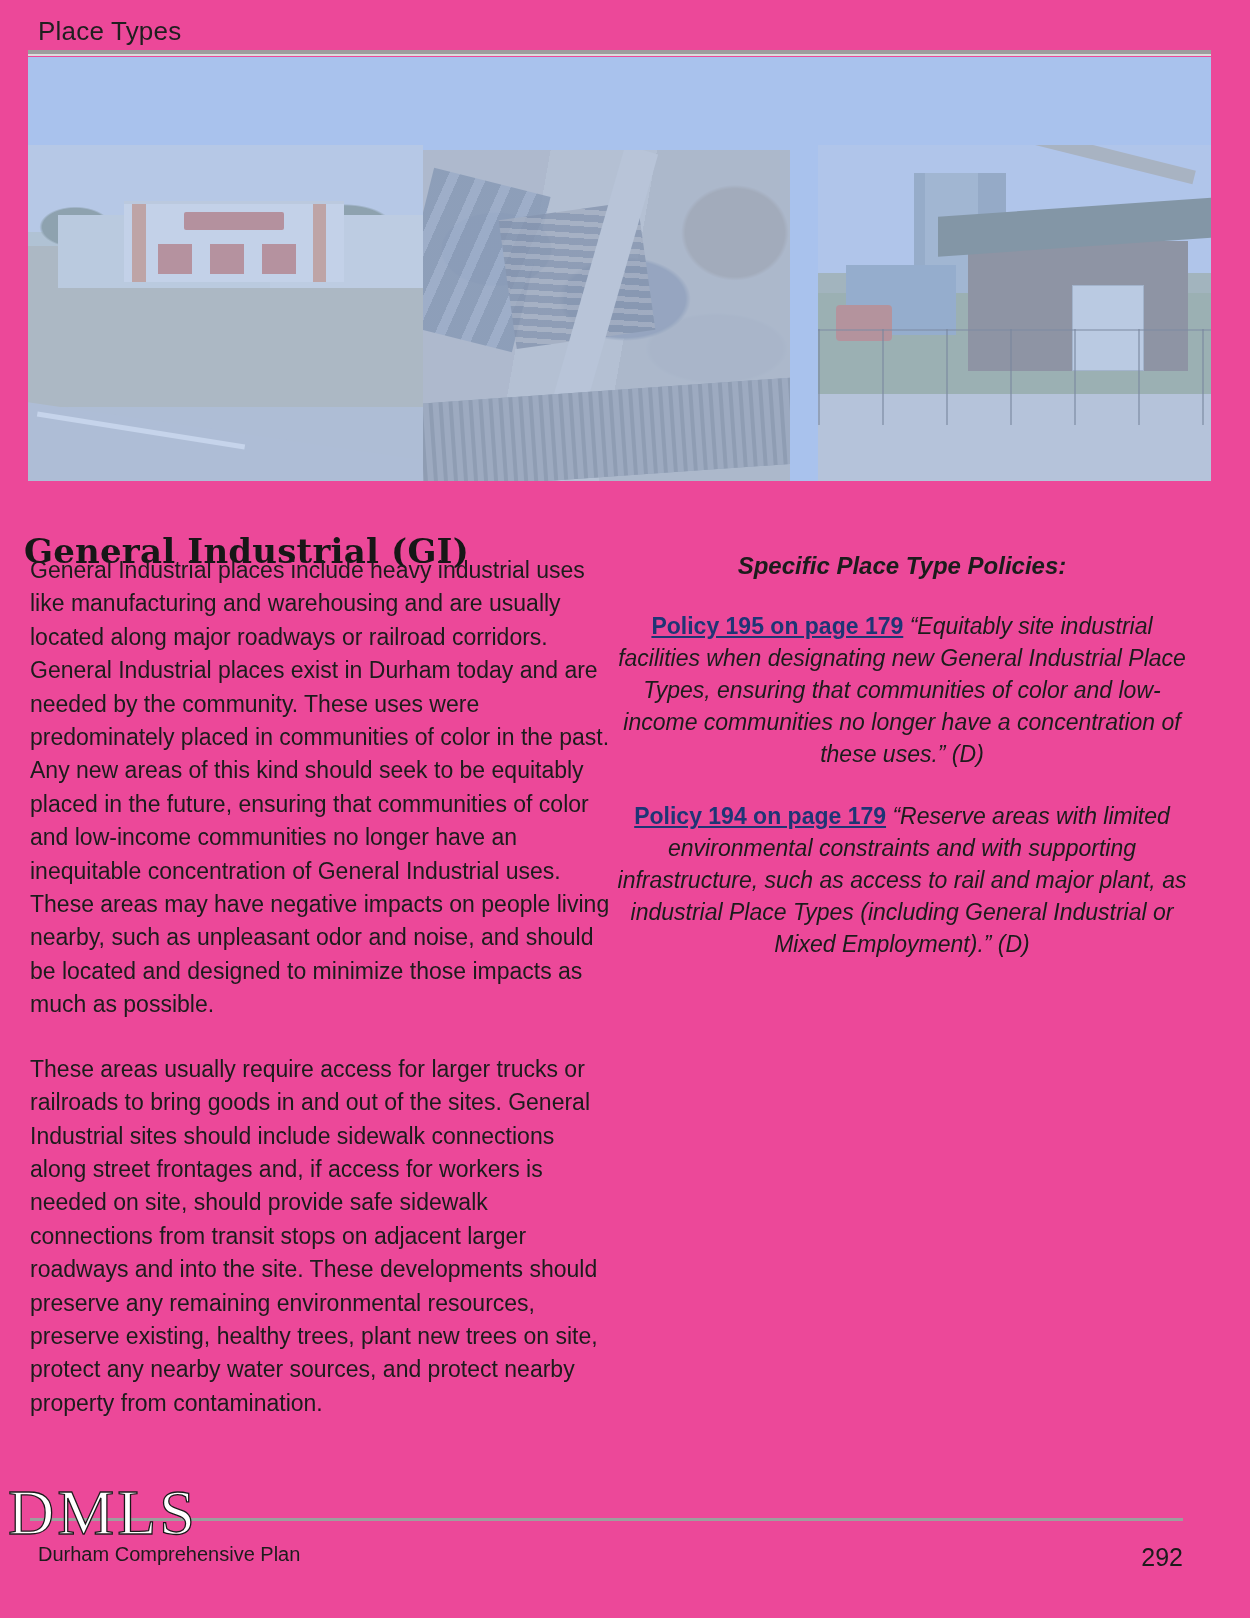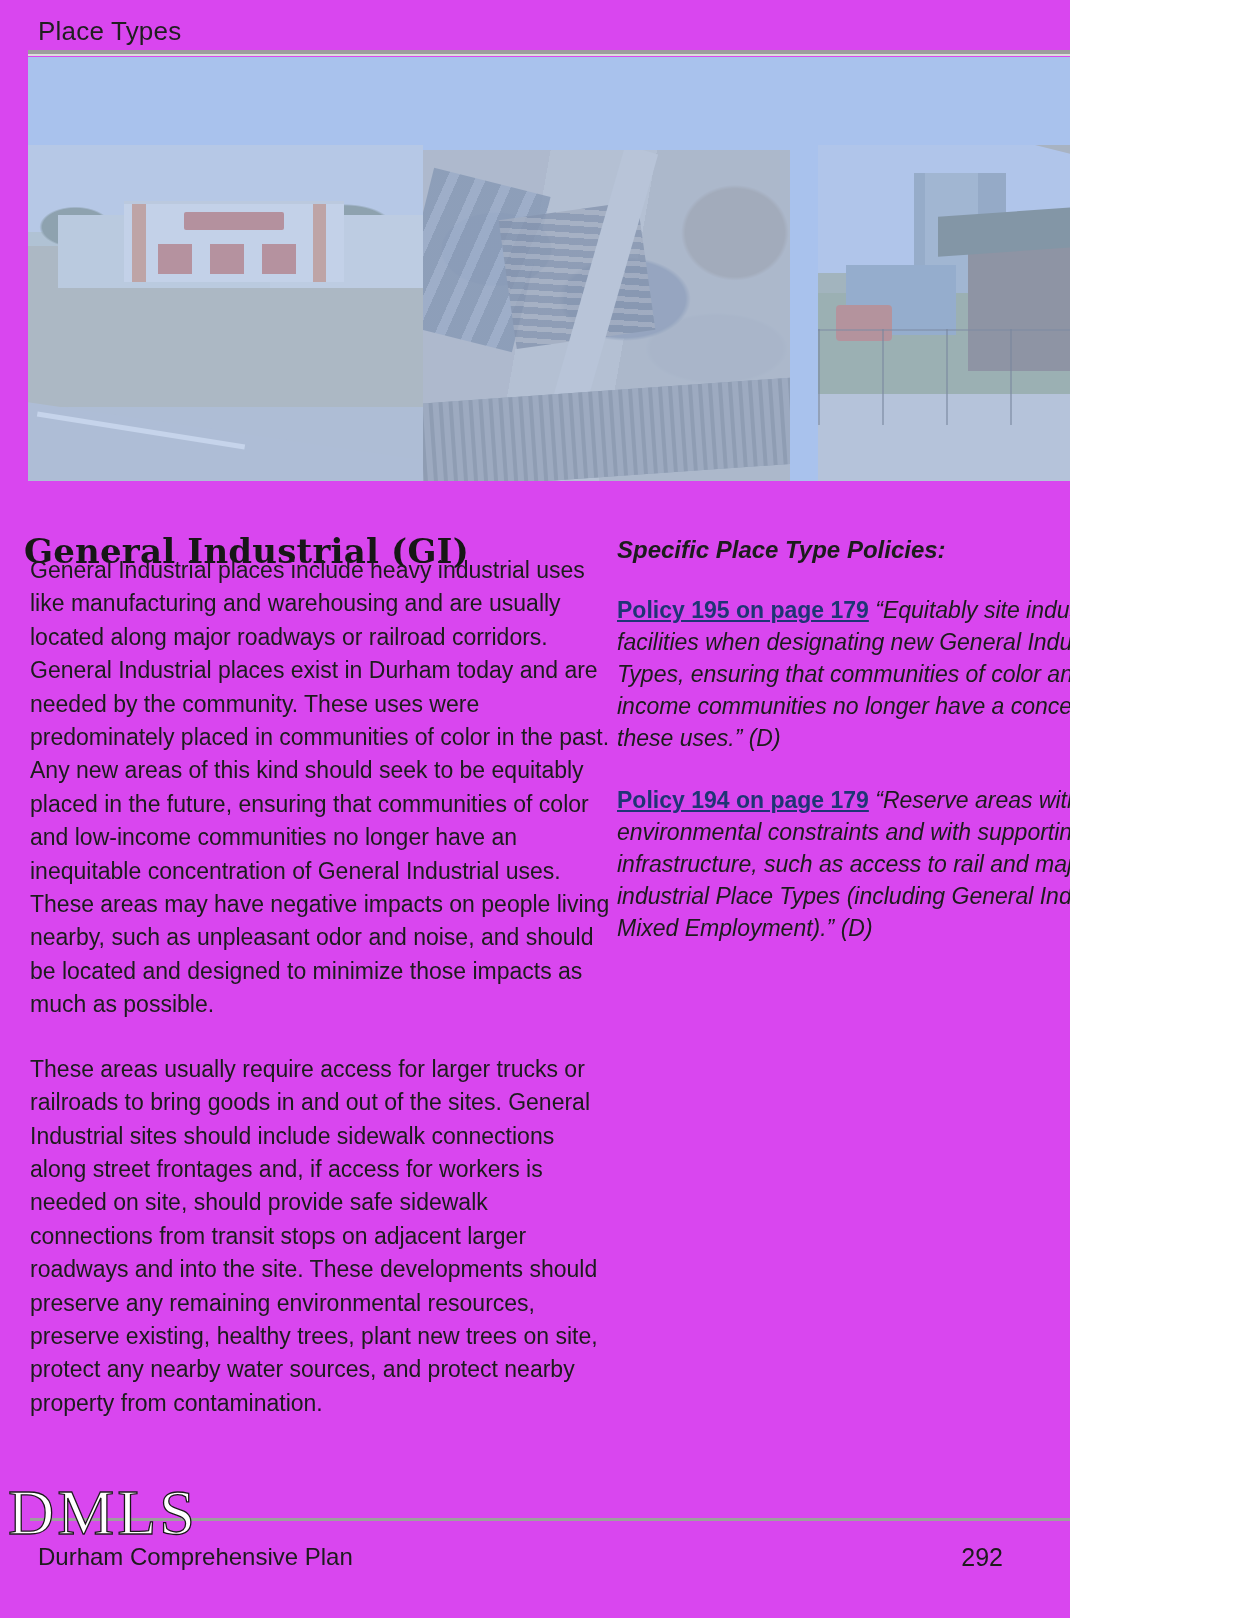--- a/index.html
+++ b/index.html
@@ -1,19 +1,19 @@
 <!DOCTYPE html>
 <html><head>
 <meta charset="utf-8">
 <style>
   html,body{margin:0;padding:0;background:#ffffff;}
   .page{
     position:relative;
-    width:1070px;height:1618px;
-    background:#d946ef;
+    width:1250px;height:1618px;
+    background:#ec4899;
     font-family:"Liberation Sans", sans-serif;
     color:#1a1a1a;
     overflow:hidden;
   }
   
   .header-title{
     position:absolute;left:38px;top:16px;
     font-size:26px;letter-spacing:.2px;color:#1f1f1f;
   }
   .header-rule{
@@ -91,34 +91,34 @@
   .banner .overlay{position:absolute;inset:0;background:rgba(170,194,238,0.55);}
   
   .doc-title{
     position:absolute;left:24px;top:508px;
     font-family:"DejaVu Serif", serif;font-weight:bold;
     font-size:34px;color:#171717;letter-spacing:.2px;
   }
   .col-left{position:absolute;left:30px;top:554px;width:585px;
     font-size:23px;line-height:33.4px;color:#1c1c1c;}
   .col-left p{margin:0 0 31px 0;}
-  .col-right{position:absolute;left:617px;top:534px;width:570px;
-    font-size:23px;line-height:32px;color:#1c1c1c;}
+  .col-right{position:absolute;left:617px;top:550px;width:570px;
+    font-size:23px;line-height:32px;color:#1c1c1c;text-align:center;}
   .policies-heading{font-style:italic;font-weight:bold;font-size:24px;margin:0 0 28px 0;}
   .policy{margin:0 0 30px 0;}
   .policy-link{font-weight:bold;text-decoration:underline;cursor:pointer;}
   .policy-quote{font-style:italic;}
   
   .footer-rule{position:absolute;left:30px;top:1518px;width:1153px;height:3px;background:#9e9e9e;}
   .footer-logo{
     position:absolute;left:8px;top:1476px;
     font-family:Liberation Serif, serif;font-size:64px;letter-spacing:3px;
     color:#ffffff;-webkit-text-stroke:1.3px #1a1a1a;
   }
-  .footer-plan{position:absolute;left:38px;top:1543px;font-size:24px;color:#1c1c1c;}
+  .footer-plan{position:absolute;left:38px;top:1543px;font-size:20px;color:#1c1c1c;}
   .footer-page{position:absolute;right:67px;top:1543px;font-size:25px;color:#1c1c1c;}
 </style>
 </head>
 <body>
 
 <div class="page">
 
   <div class="header-title">Place Types</div>
   <div class="header-rule"></div>
 

